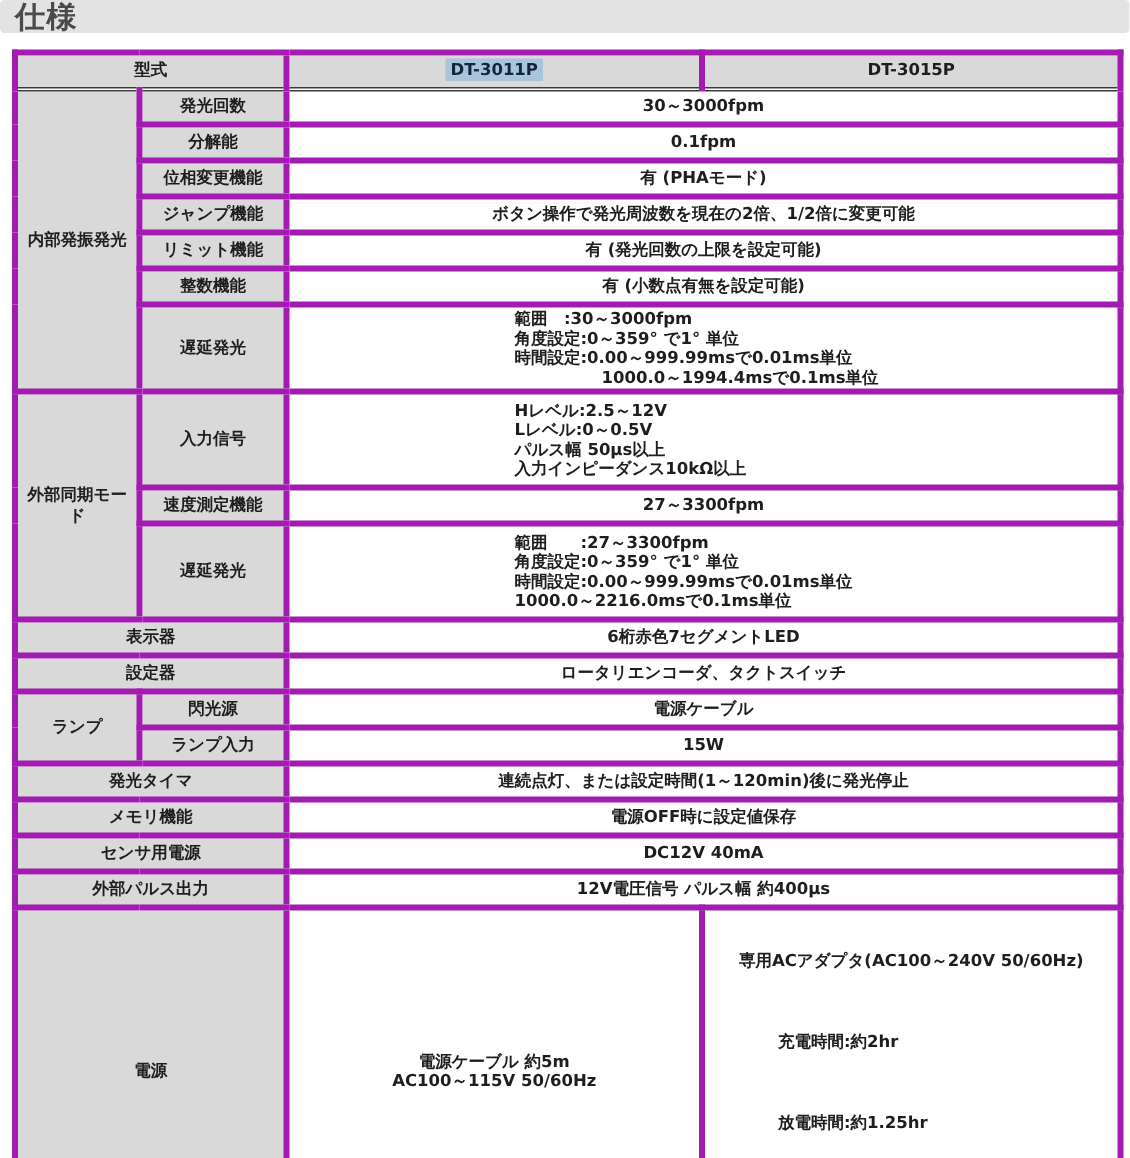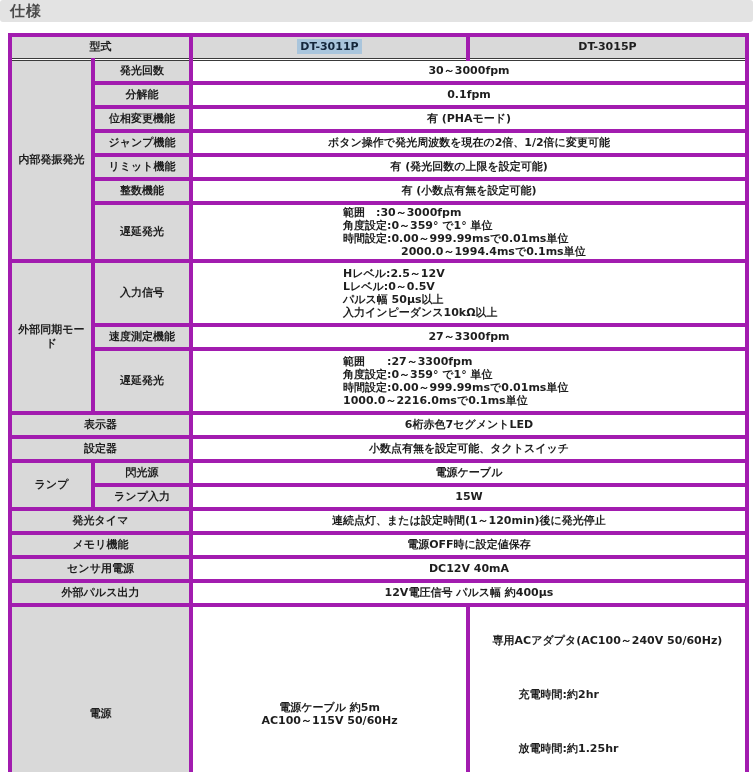--- a/index.html
+++ b/index.html
@@ -5,21 +5,21 @@
   html,body{margin:0;padding:0;background:#ffffff;}
   body{
     width:753px;height:772px;overflow:hidden;
     font-family:"DejaVu Sans","Liberation Sans",sans-serif;
     -webkit-font-smoothing:antialiased;
   }
   
   .titlebar{
     width:753px;height:22px;background:#e3e3e3;border-radius:3px;
     box-sizing:border-box;padding-left:10px;
-    line-height:22px;font-size:15px;font-weight:bold;color:#4a4a4a;
+    line-height:22px;font-size:20px;font-weight:bold;color:#4a4a4a;
     letter-spacing:1px;
   }
   
   table.spec{
     margin:11px 8px 0 8px;
     width:737px;
     border-collapse:collapse;
     table-layout:fixed;
     font-size:11px;
     color:#1e1e1e;
@@ -109,21 +109,21 @@
   <tr>
     <td class="lbl">整数機能</td>
     <td colspan="2" class="val">有 (小数点有無を設定可能)</td>
   </tr>
   <tr class="h54">
     <td class="lbl">遅延発光</td>
     <td colspan="2" class="val left-block">
       <div>範囲　:30～3000fpm</div>
       <div>角度設定:0～359° で1° 単位</div>
       <div>時間設定:0.00～999.99msで0.01ms単位</div>
-      <div class="ind58">2000.0～1994.4msで0.1ms単位</div>
+      <div class="ind58">1000.0～1994.4msで0.1ms単位</div>
     </td>
   </tr>
 
   <tr class="sec h64">
     <td rowspan="3" class="cat">外部同期モード</td>
     <td class="lbl">入力信号</td>
     <td colspan="2" class="val left-block">
       <div>Hレベル:2.5～12V</div>
       <div>Lレベル:0～0.5V</div>
       <div>パルス幅 50μs以上</div>
@@ -143,21 +143,21 @@
       <div>1000.0～2216.0msで0.1ms単位</div>
     </td>
   </tr>
 
   <tr class="sec">
     <td colspan="2" class="lbl">表示器</td>
     <td colspan="2" class="val">6桁赤色7セグメントLED</td>
   </tr>
   <tr class="sec">
     <td colspan="2" class="lbl">設定器</td>
-    <td colspan="2" class="val">小数点有無を設定可能、タクトスイッチ</td>
+    <td colspan="2" class="val">ロータリエンコーダ、タクトスイッチ</td>
   </tr>
 
   <tr class="sec">
     <td rowspan="2" class="cat">ランプ</td>
     <td class="lbl">閃光源</td>
     <td colspan="2" class="val">電源ケーブル</td>
   </tr>
   <tr>
     <td class="lbl">ランプ入力</td>
     <td colspan="2" class="val">15W</td>

